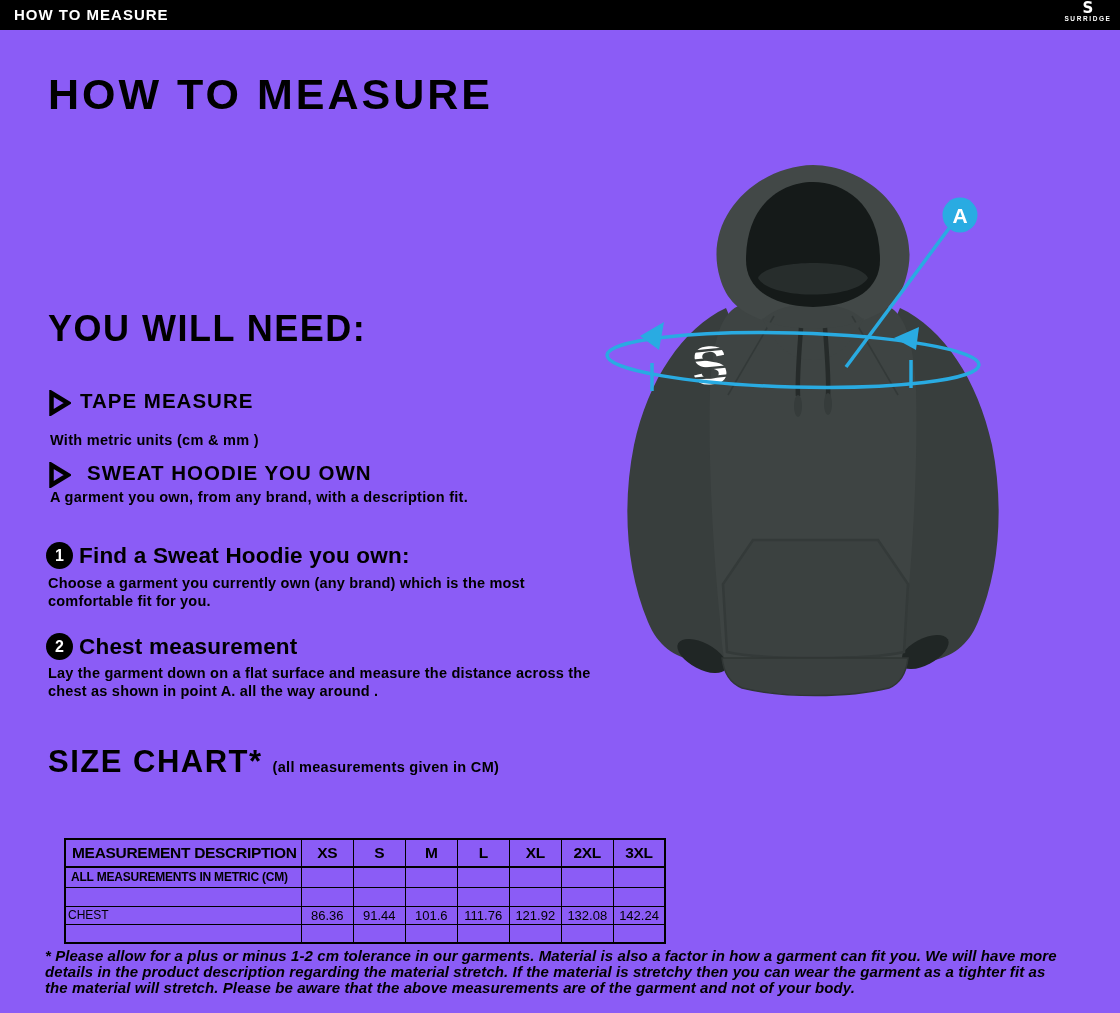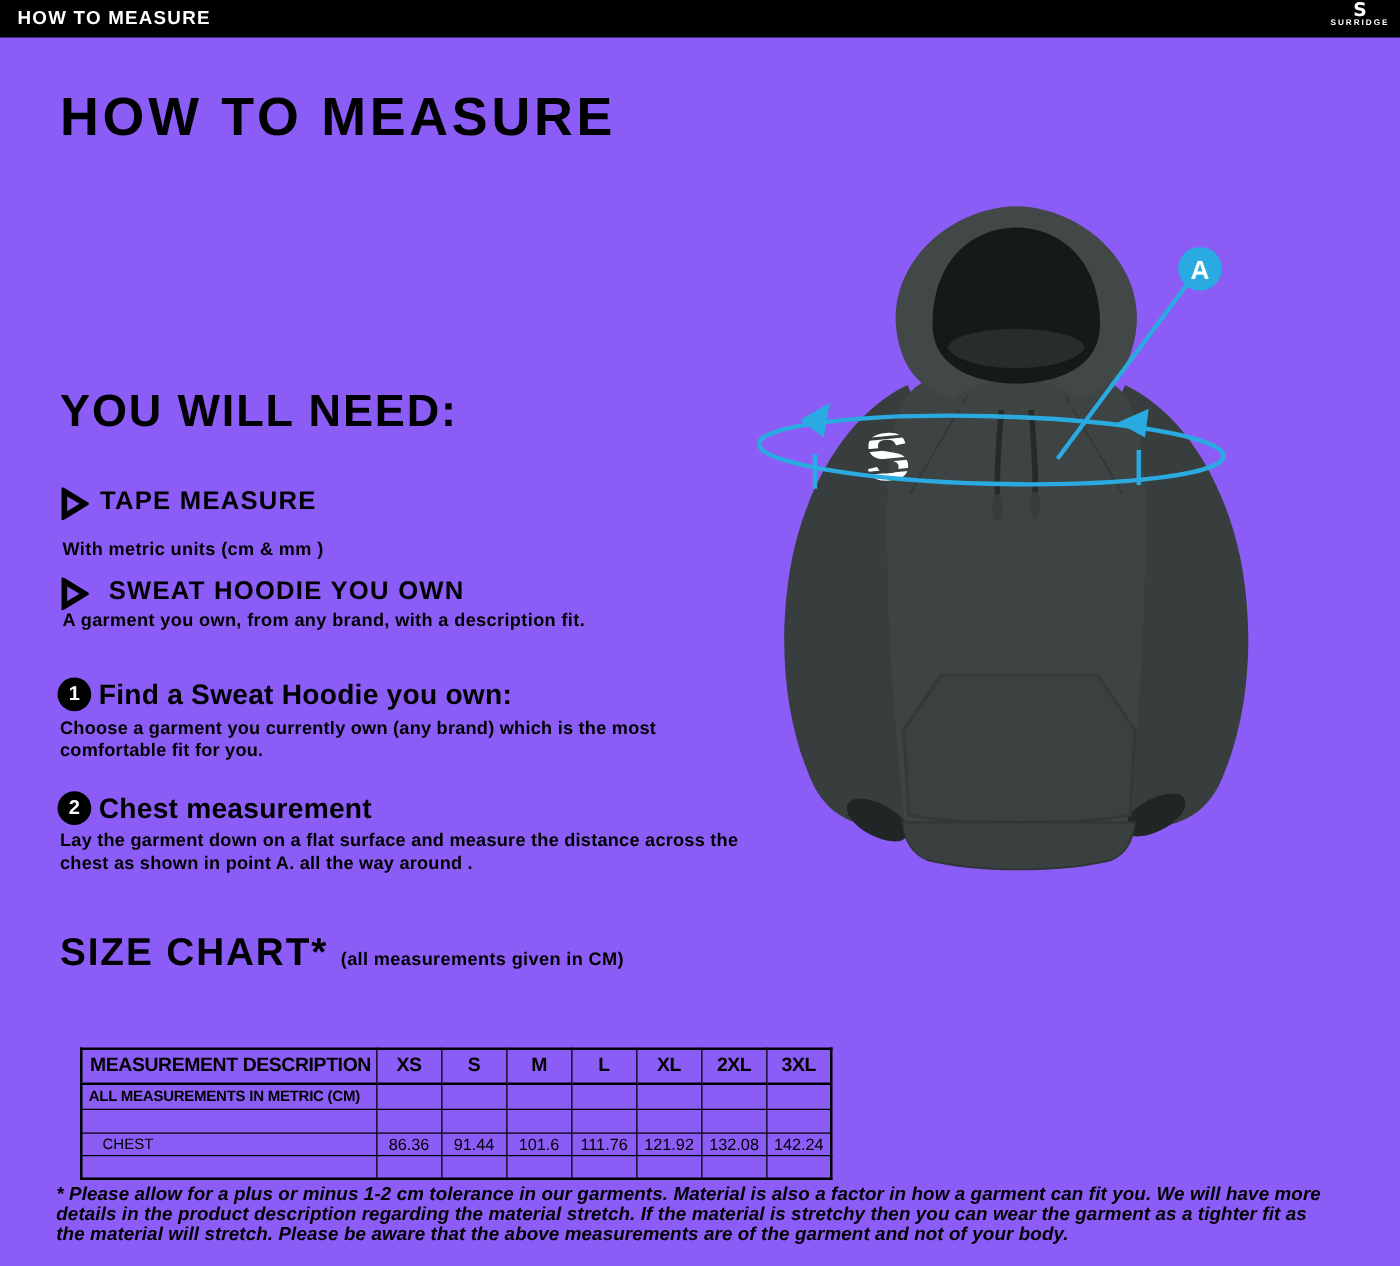--- a/index.html
+++ b/index.html
@@ -46,21 +46,21 @@
   table.size td, table.size th{border:1.4px solid #000;padding:0 4px;overflow:hidden;white-space:nowrap;}
   .col-desc{width:231px;}
   .col-size{width:52px;}
   tr.hrow{height:28px;}
   tr.hrow th{font-size:15.5px;font-weight:700;letter-spacing:-0.3px;border-bottom:2px solid #000;}
   tr.hrow th.left{text-align:left;padding-left:6px;}
   tr.metric{height:20px;}
   tr.metric td.left{font-size:12px;font-weight:700;letter-spacing:-0.2px;text-align:left;padding-left:5px;}
   tr.gap{height:19px;}
   tr.chest{height:18px;}
-  tr.chest td.left{font-size:12px;text-align:left;padding-left:16px;}
+  tr.chest td.left{font-size:12px;text-align:left;padding-left:2px;}
   tr.chest td.num{font-size:13px;text-align:center;}
 
   .footnote{left:45px;top:948px;width:1020px;font-size:15px;line-height:16px;
     font-weight:700;font-style:italic;letter-spacing:0.1px;}
 
   svg text{font-family:"Liberation Sans", sans-serif;}
 </style>
 </head>
 <body>
 

